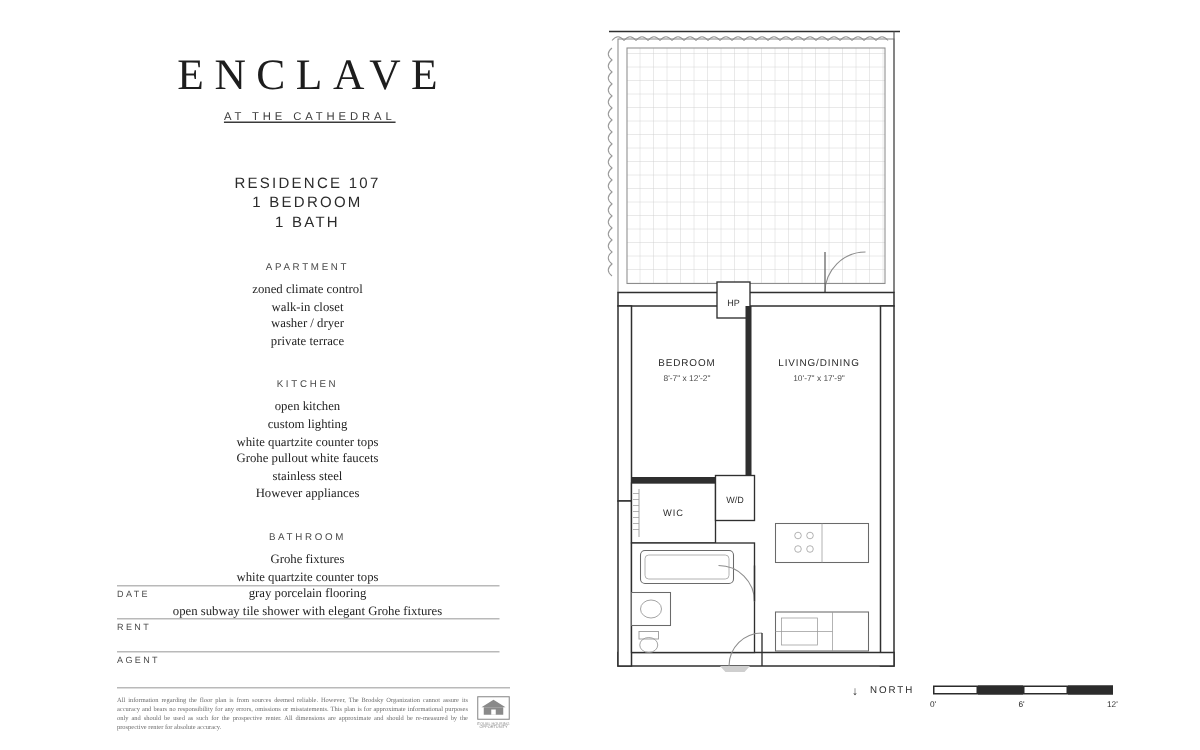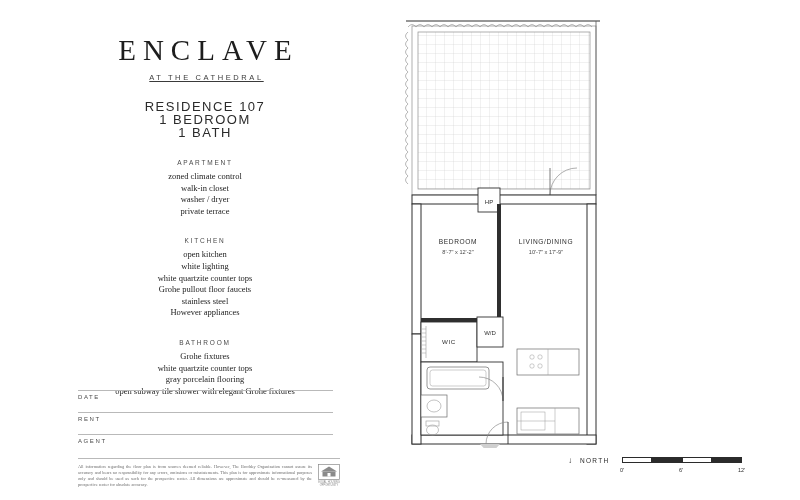--- a/index.html
+++ b/index.html
@@ -39,23 +39,23 @@
     font-size: 7.5px;
     letter-spacing: 2.6px;
     color: #3a3a3a;
     margin-top: 6px;
     padding-left: 3px;
     text-decoration: underline;
   }
 
   .residence {
     text-align: center;
-    margin-top: 18px;
-    font-family: "Liberation Sans", sans-serif;
-    font-size: 13px;
+    margin-top: 34px;
+    font-family: "Liberation Sans", sans-serif;
+    font-size: 10px;
     letter-spacing: 1.5px;
     color: #2b2b2b;
     line-height: 13px;
   }
 
   .spec-block { text-align: center; margin-top: 20px; }
   .spec-title {
     font-family: "Liberation Sans", sans-serif;
     font-size: 6.5px;
     letter-spacing: 1.8px;
@@ -169,23 +169,23 @@
       <div class="spec-title">APARTMENT</div>
       <div class="spec-item">zoned climate control</div>
       <div class="spec-item">walk-in closet</div>
       <div class="spec-item">washer / dryer</div>
       <div class="spec-item">private terrace</div>
     </div>
 
     <div class="spec-block">
       <div class="spec-title">KITCHEN</div>
       <div class="spec-item">open kitchen</div>
-      <div class="spec-item">white lighting</div>
+      <div class="spec-item">custom lighting</div>
       <div class="spec-item">white quartzite counter tops</div>
-      <div class="spec-item">Grohe pullout floor faucets</div>
+      <div class="spec-item">Grohe pullout white faucets</div>
       <div class="spec-item">stainless steel</div>
       <div class="spec-item">However appliances</div>
     </div>
 
     <div class="spec-block">
       <div class="spec-title">BATHROOM</div>
       <div class="spec-item">Grohe fixtures</div>
       <div class="spec-item">white quartzite counter tops</div>
       <div class="spec-item">gray porcelain flooring</div>
       <div class="spec-item">open subway tile shower with elegant Grohe fixtures</div>

